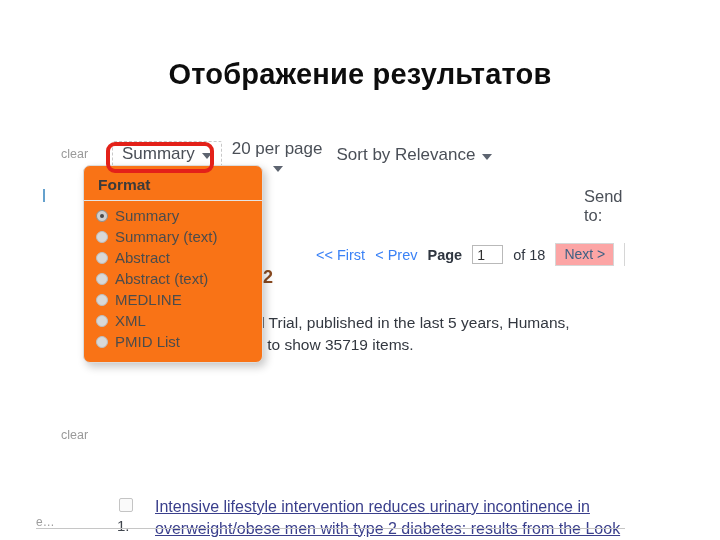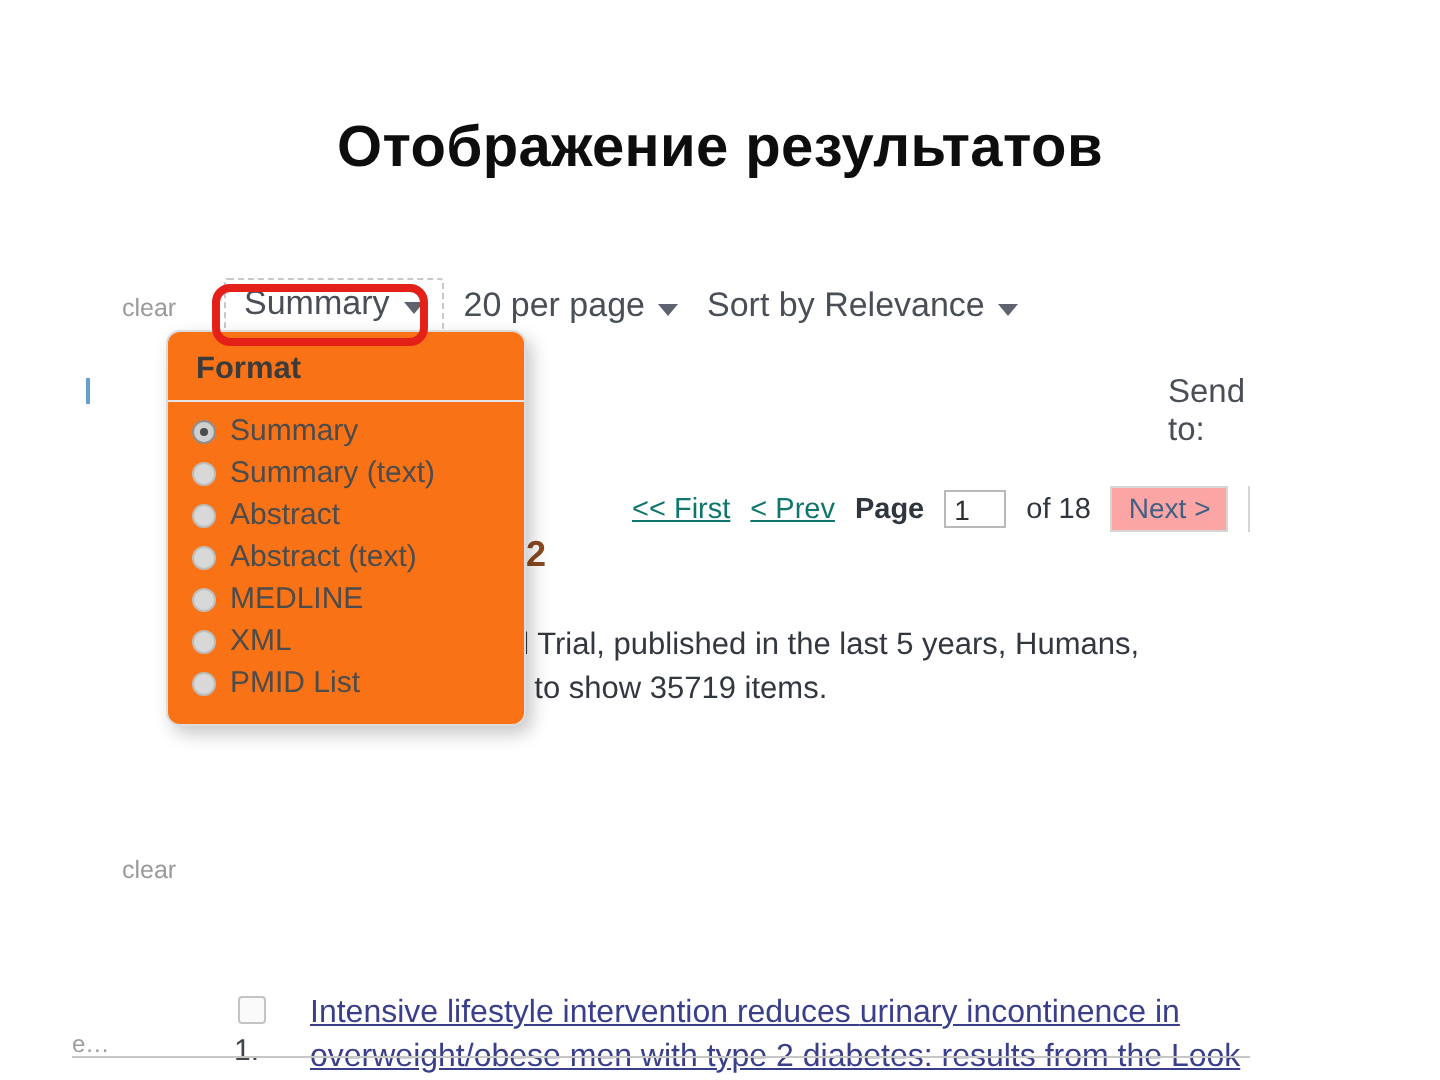--- a/index.html
+++ b/index.html
@@ -91,21 +91,21 @@
     display: inline-flex;
     align-items: center;
     gap: 5px;
   }
   .tb-summary {
     padding: 2px 9px 3px 9px;
     border: 1px dashed #c8c8c8;
     border-radius: 2px;
     color: #4a4f57;
   }
-  .tb-perpage { margin-left: 10px; }
+  .tb-perpage { margin-left: 10px; flex-direction: column; }
   .tb-sort { margin-left: 14px; }
 
   .caret {
     display: inline-block;
     width: 0; height: 0;
     border-left: 5px solid transparent;
     border-right: 5px solid transparent;
     border-top: 6px solid #5d6470;
     margin-left: 2px;
     position: relative;
@@ -195,21 +195,21 @@
     position: absolute;
     left: 316px;
     top: 118px;
     display: flex;
     align-items: center;
     gap: 10px;
     font-size: 14.5px;
     color: #3f4650;
     white-space: nowrap;
   }
-  .pg-dim { color: #0f766e; text-decoration: underline; }
+  .pg-dim { color: #3b82f6; }
   .pg-label { color: #2f3640; font-weight: bold; }
   .pg-input {
     display: inline-block;
     width: 31px;
     height: 19px;
     border: 1px solid #b9b9b9;
     background: #fff;
     font-size: 14px;
     color: #2f2f2f;
     padding: 1px 0 0 4px;

